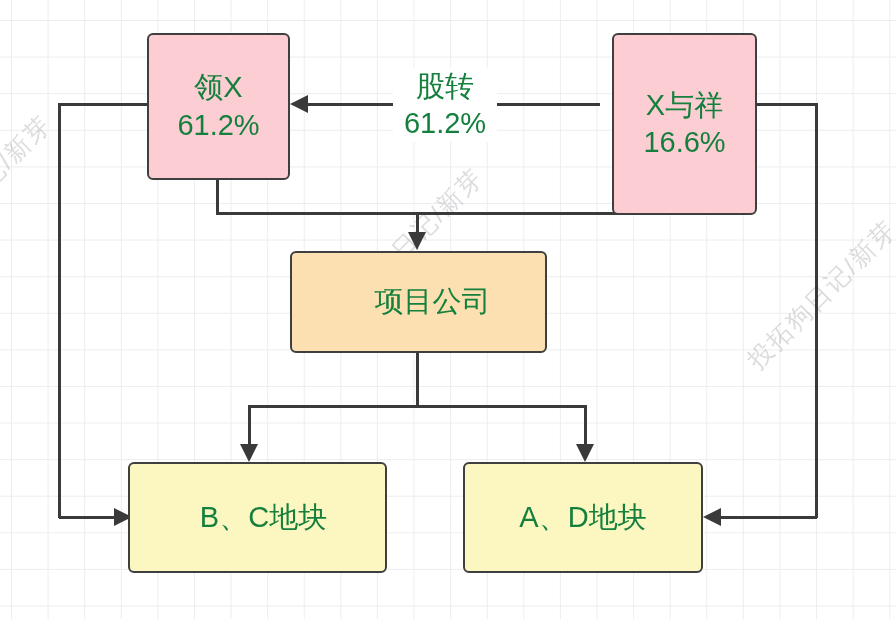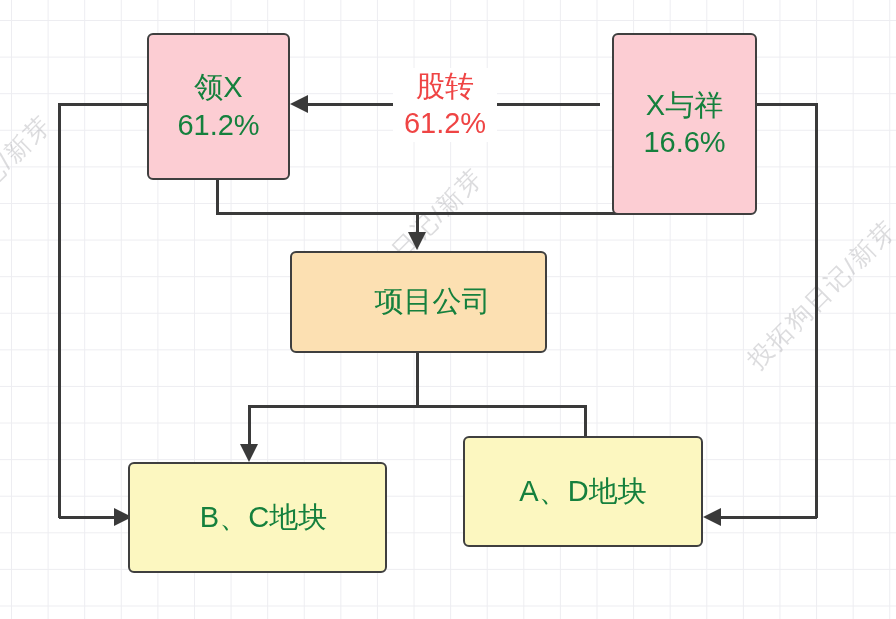--- a/index.html
+++ b/index.html
@@ -39,26 +39,26 @@
     font-size:29px;color:#15803d;line-height:1.28;
     box-sizing:border-box;text-align:center;
   }
   .node.pink{background:#fccdd3;}
   .node.orange{background:#fce0b2;padding-left:28px;}
   .node.yellow{background:#fcf7c0;}
   #node-lingx{left:147px;top:33px;width:143px;height:147px;}
   #node-xyuxiang{left:612px;top:33px;width:145px;height:182px;}
   #node-project{left:290px;top:251px;width:257px;height:102px;}
   #node-bc{left:128px;top:462px;width:259px;height:111px;padding-left:12px;}
-  #node-ad{left:463px;top:436px;width:240px;height:111px;}
+  #node-ad{left:463px;top:462px;width:240px;height:111px;}
   .edge-label{
     position:absolute;z-index:3;
     left:393px;top:68px;width:104px;
     background:#ffffff;
-    text-align:center;font-size:29px;line-height:37px;color:#ef4444;
+    text-align:center;font-size:29px;line-height:37px;color:#15803d;
   }
   
   #st-line{left:302px;top:103px;width:298px;height:2.5px;}
   #st-arrow{left:290px;top:95px;}
   
   #tb-v1{left:216px;top:180px;width:2.5px;height:34px;}
   #tb-v2{left:670px;top:178px;width:2.5px;height:36px;}
   #tb-h{left:216px;top:212px;width:456px;height:2.5px;}
   #tb-drop{left:416px;top:212px;width:2.5px;height:22px;}
   #tb-arrow{left:408px;top:232px;}

